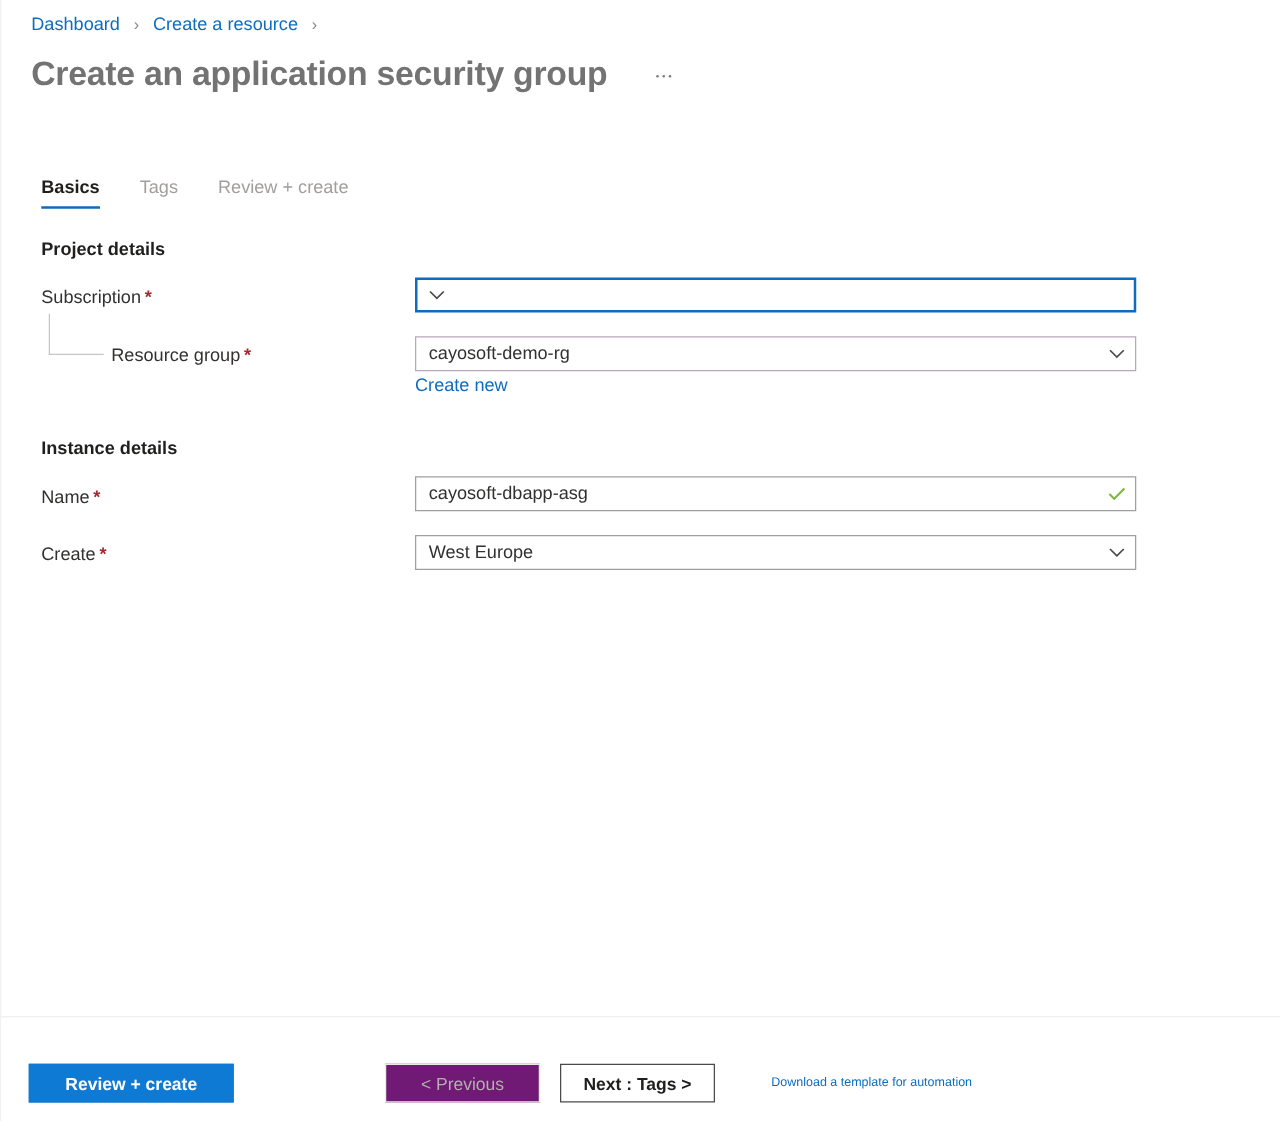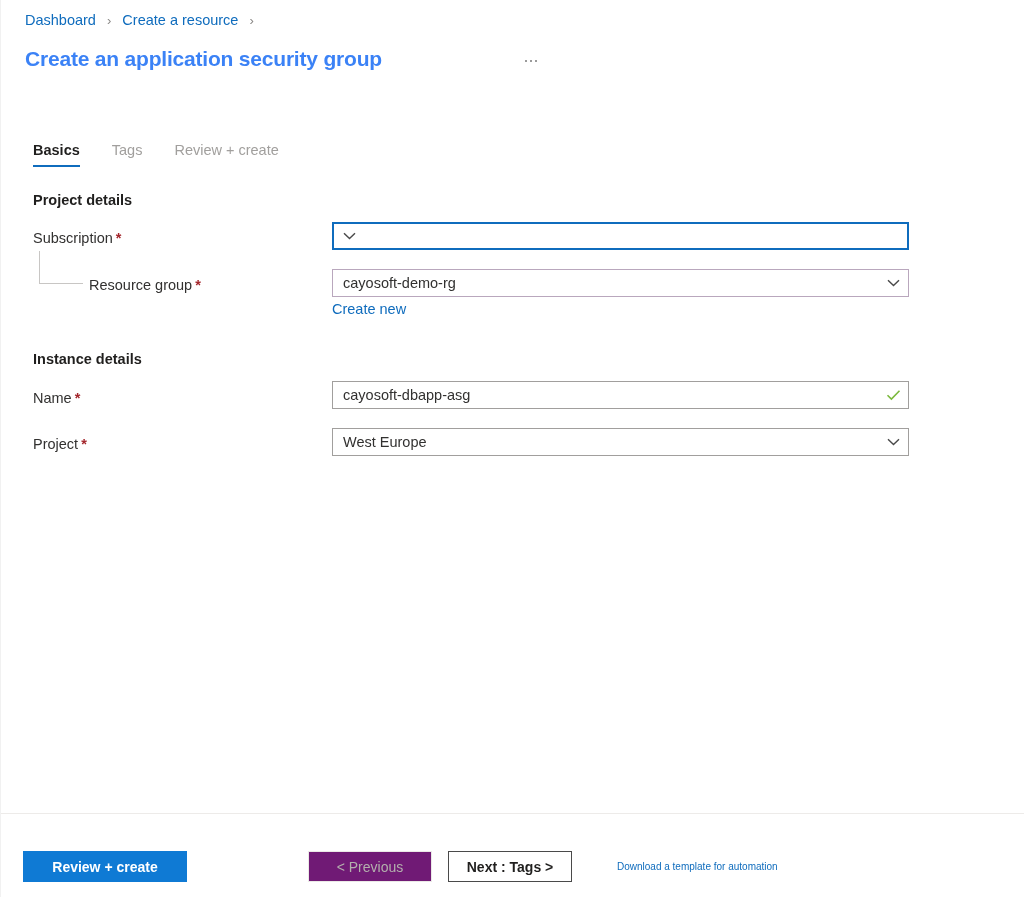--- a/index.html
+++ b/index.html
@@ -41,24 +41,24 @@
     color: #8a8886;
     margin: 0 7px;
     font-size: 13px;
   }
 
   
   .page-title {
     position: absolute;
     left: 24px;
     top: 42px;
-    font-size: 21px;
+    font-size: 27px;
     font-weight: 600;
     letter-spacing: -0.2px;
-    color: #3b82f6;
+    color: #737373;
     line-height: 34px;
     white-space: nowrap;
   }
   .title-ellipsis {
     position: absolute;
     left: 519px;
     top: 50px;
     width: 22px;
     height: 22px;
     display: flex;
@@ -349,21 +349,21 @@
   <div class="control ctl-name">
     <span class="val">cayosoft-dbapp-asg</span>
     <span class="adorn">
       <svg class="check" viewBox="0 0 15 12" aria-hidden="true">
           <path d="M1.5 6.2 L5.4 10 L13.5 1.8"></path>
         </svg>
     </span>
   </div>
 
   <div class="field-label lbl-region">
-    <span>Project</span><span class="req">*</span>
+    <span>Create</span><span class="req">*</span>
   </div>
 
   <div class="control ctl-region">
     <span class="val">West Europe</span>
     <span class="adorn">
       <svg class="chev" viewBox="0 0 13 8" aria-hidden="true">
           <path d="M1 1.2 L6.5 6.6 L12 1.2"></path>
         </svg>
     </span>
   </div>

